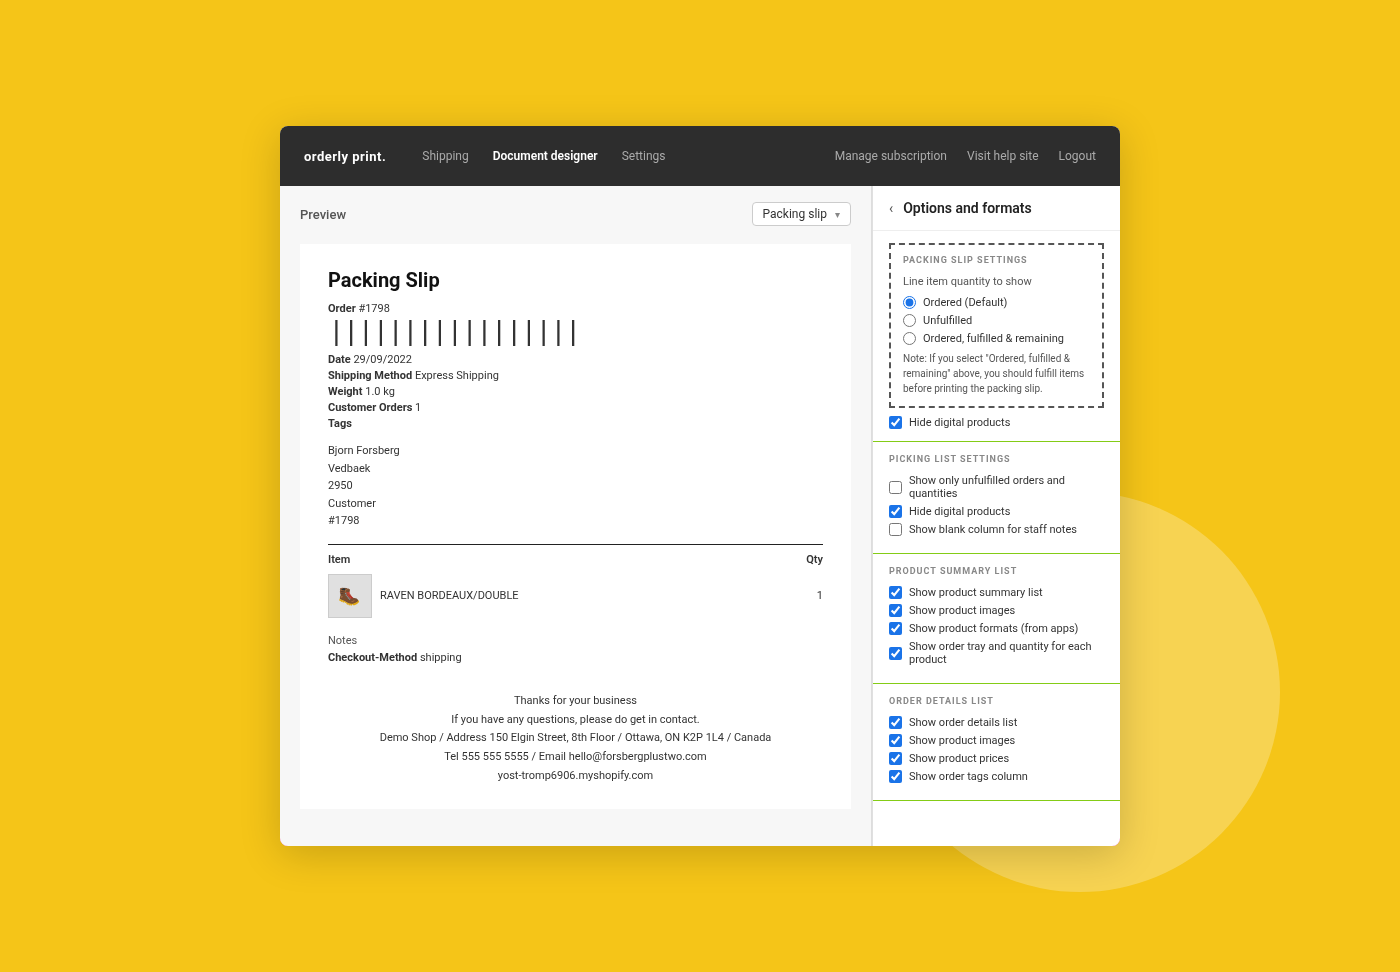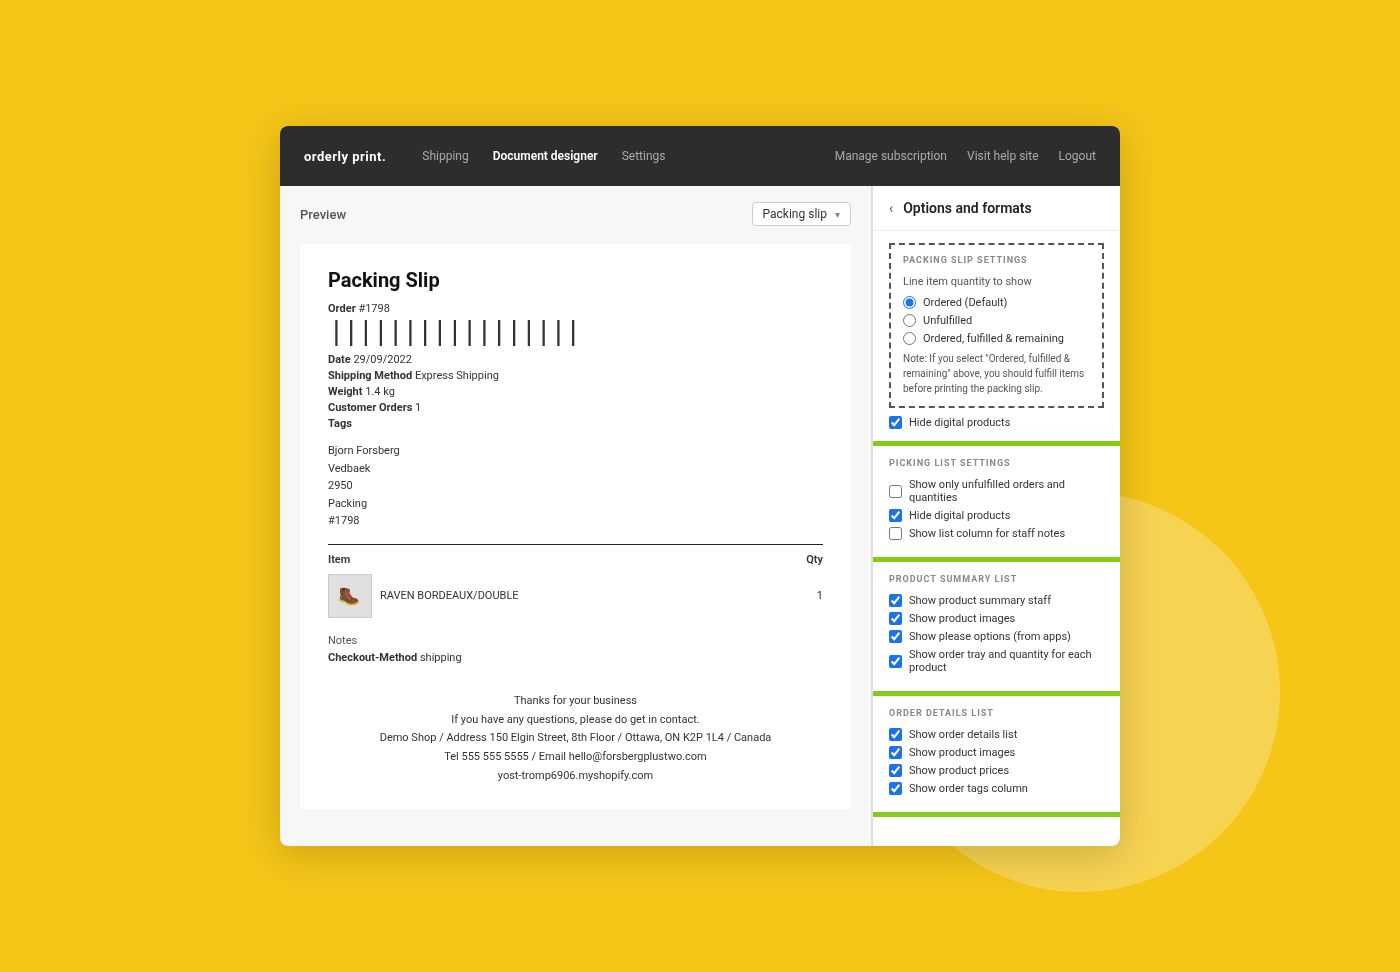--- a/index.html
+++ b/index.html
@@ -172,21 +172,21 @@
     }
     .options-title {
       font-size: 14px;
       font-weight: 600;
       color: #222;
     }
 
     
     .section {
       padding: 12px 16px;
-      border-bottom: 5px solid #84cc16;
+      border-bottom: 1px solid #84cc16;
     }
     .section-title {
       font-size: 9px;
       font-weight: 700;
       letter-spacing: 1px;
       text-transform: uppercase;
       color: #888;
       margin-bottom: 10px;
     }
     .dashed-box {
@@ -272,34 +272,34 @@
           <strong>Order</strong>&nbsp;<span>#1798</span>
         </div>
         <div class="barcode">|||||||||||||||||</div>
         <div class="slip-field">
           <strong>Date</strong>&nbsp;<span>29/09/2022</span>
         </div>
         <div class="slip-field">
           <strong>Shipping Method</strong>&nbsp;<span>Express Shipping</span>
         </div>
         <div class="slip-field">
-          <strong>Weight</strong>&nbsp;<span>1.4 kg</span>
+          <strong>Weight</strong>&nbsp;<span>1.0 kg</span>
         </div>
         <div class="slip-field">
           <strong>Customer Orders</strong>&nbsp;<span>1</span>
         </div>
         <div class="slip-field">
           <strong>Tags</strong>
         </div>
 
         <div class="slip-address">
           <div>Bjorn Forsberg</div>
           <div>Vedbaek</div>
           <div>2950</div>
-          <div>Packing</div>
+          <div>Customer</div>
           <div>#1798</div>
         </div>
 
         <hr class="slip-divider">
 
         <table class="slip-table">
           <thead>
             <tr>
               <th>Item</th>
               <th class="right">Qty</th>
@@ -369,37 +369,37 @@
         <label class="checkbox-label">
           <input type="checkbox" style="">
           <span>Show only unfulfilled orders and quantities</span>
         </label>
         <label class="checkbox-label">
           <input type="checkbox" checked="" style="">
           <span>Hide digital products</span>
         </label>
         <label class="checkbox-label">
           <input type="checkbox" style="">
-          <span>Show list column for staff notes</span>
+          <span>Show blank column for staff notes</span>
         </label>
       </div>
 
       <div class="section">
         <div class="section-title">PRODUCT SUMMARY LIST</div>
         <label class="checkbox-label">
           <input type="checkbox" checked="" style="">
-          <span>Show product summary staff</span>
+          <span>Show product summary list</span>
         </label>
         <label class="checkbox-label">
           <input type="checkbox" checked="" style="">
           <span>Show product images</span>
         </label>
         <label class="checkbox-label">
           <input type="checkbox" checked="" style="">
-          <span>Show please options (from apps)</span>
+          <span>Show product formats (from apps)</span>
         </label>
         <label class="checkbox-label">
           <input type="checkbox" checked="" style="">
           <span>Show order tray and quantity for each product</span>
         </label>
       </div>
 
       <div class="section">
         <div class="section-title">ORDER DETAILS LIST</div>
         <label class="checkbox-label">

